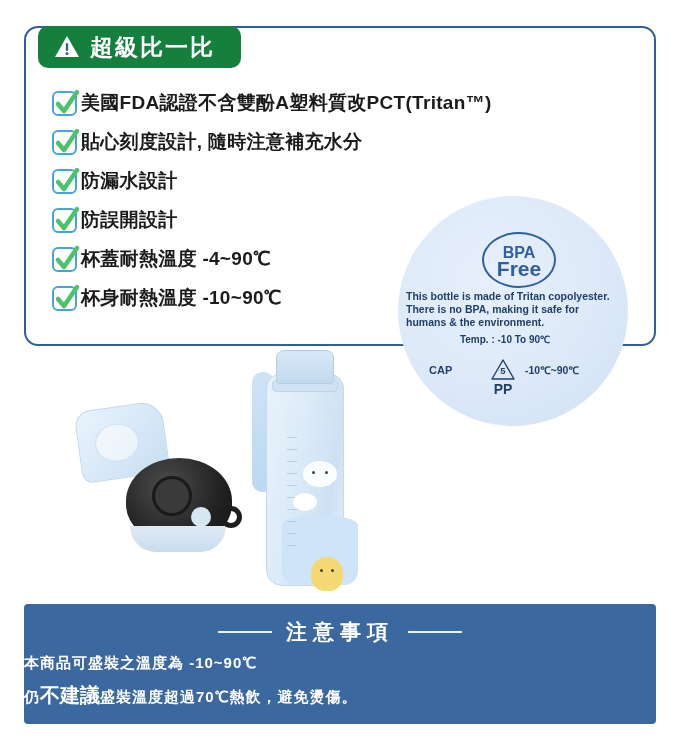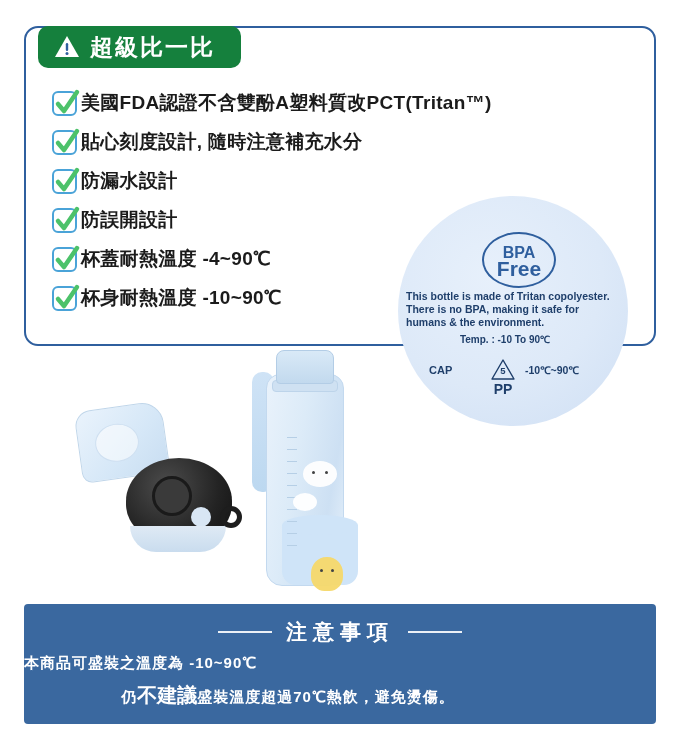--- a/index.html
+++ b/index.html
@@ -403,21 +403,21 @@
     color: #ffffff;
     font-size: 15px;
     font-weight: bold;
     letter-spacing: 1px;
   }
   .notice-line2 {
     position: absolute;
     left: 0;
     top: 78px;
     width: 528px;
-    text-align: center;
+    text-align: left;
     color: #ffffff;
     font-size: 15px;
     font-weight: bold;
     letter-spacing: 1px;
   }
   .notice-line2 .big {
     font-size: 20px;
     letter-spacing: 0px;
   }
 </style>

